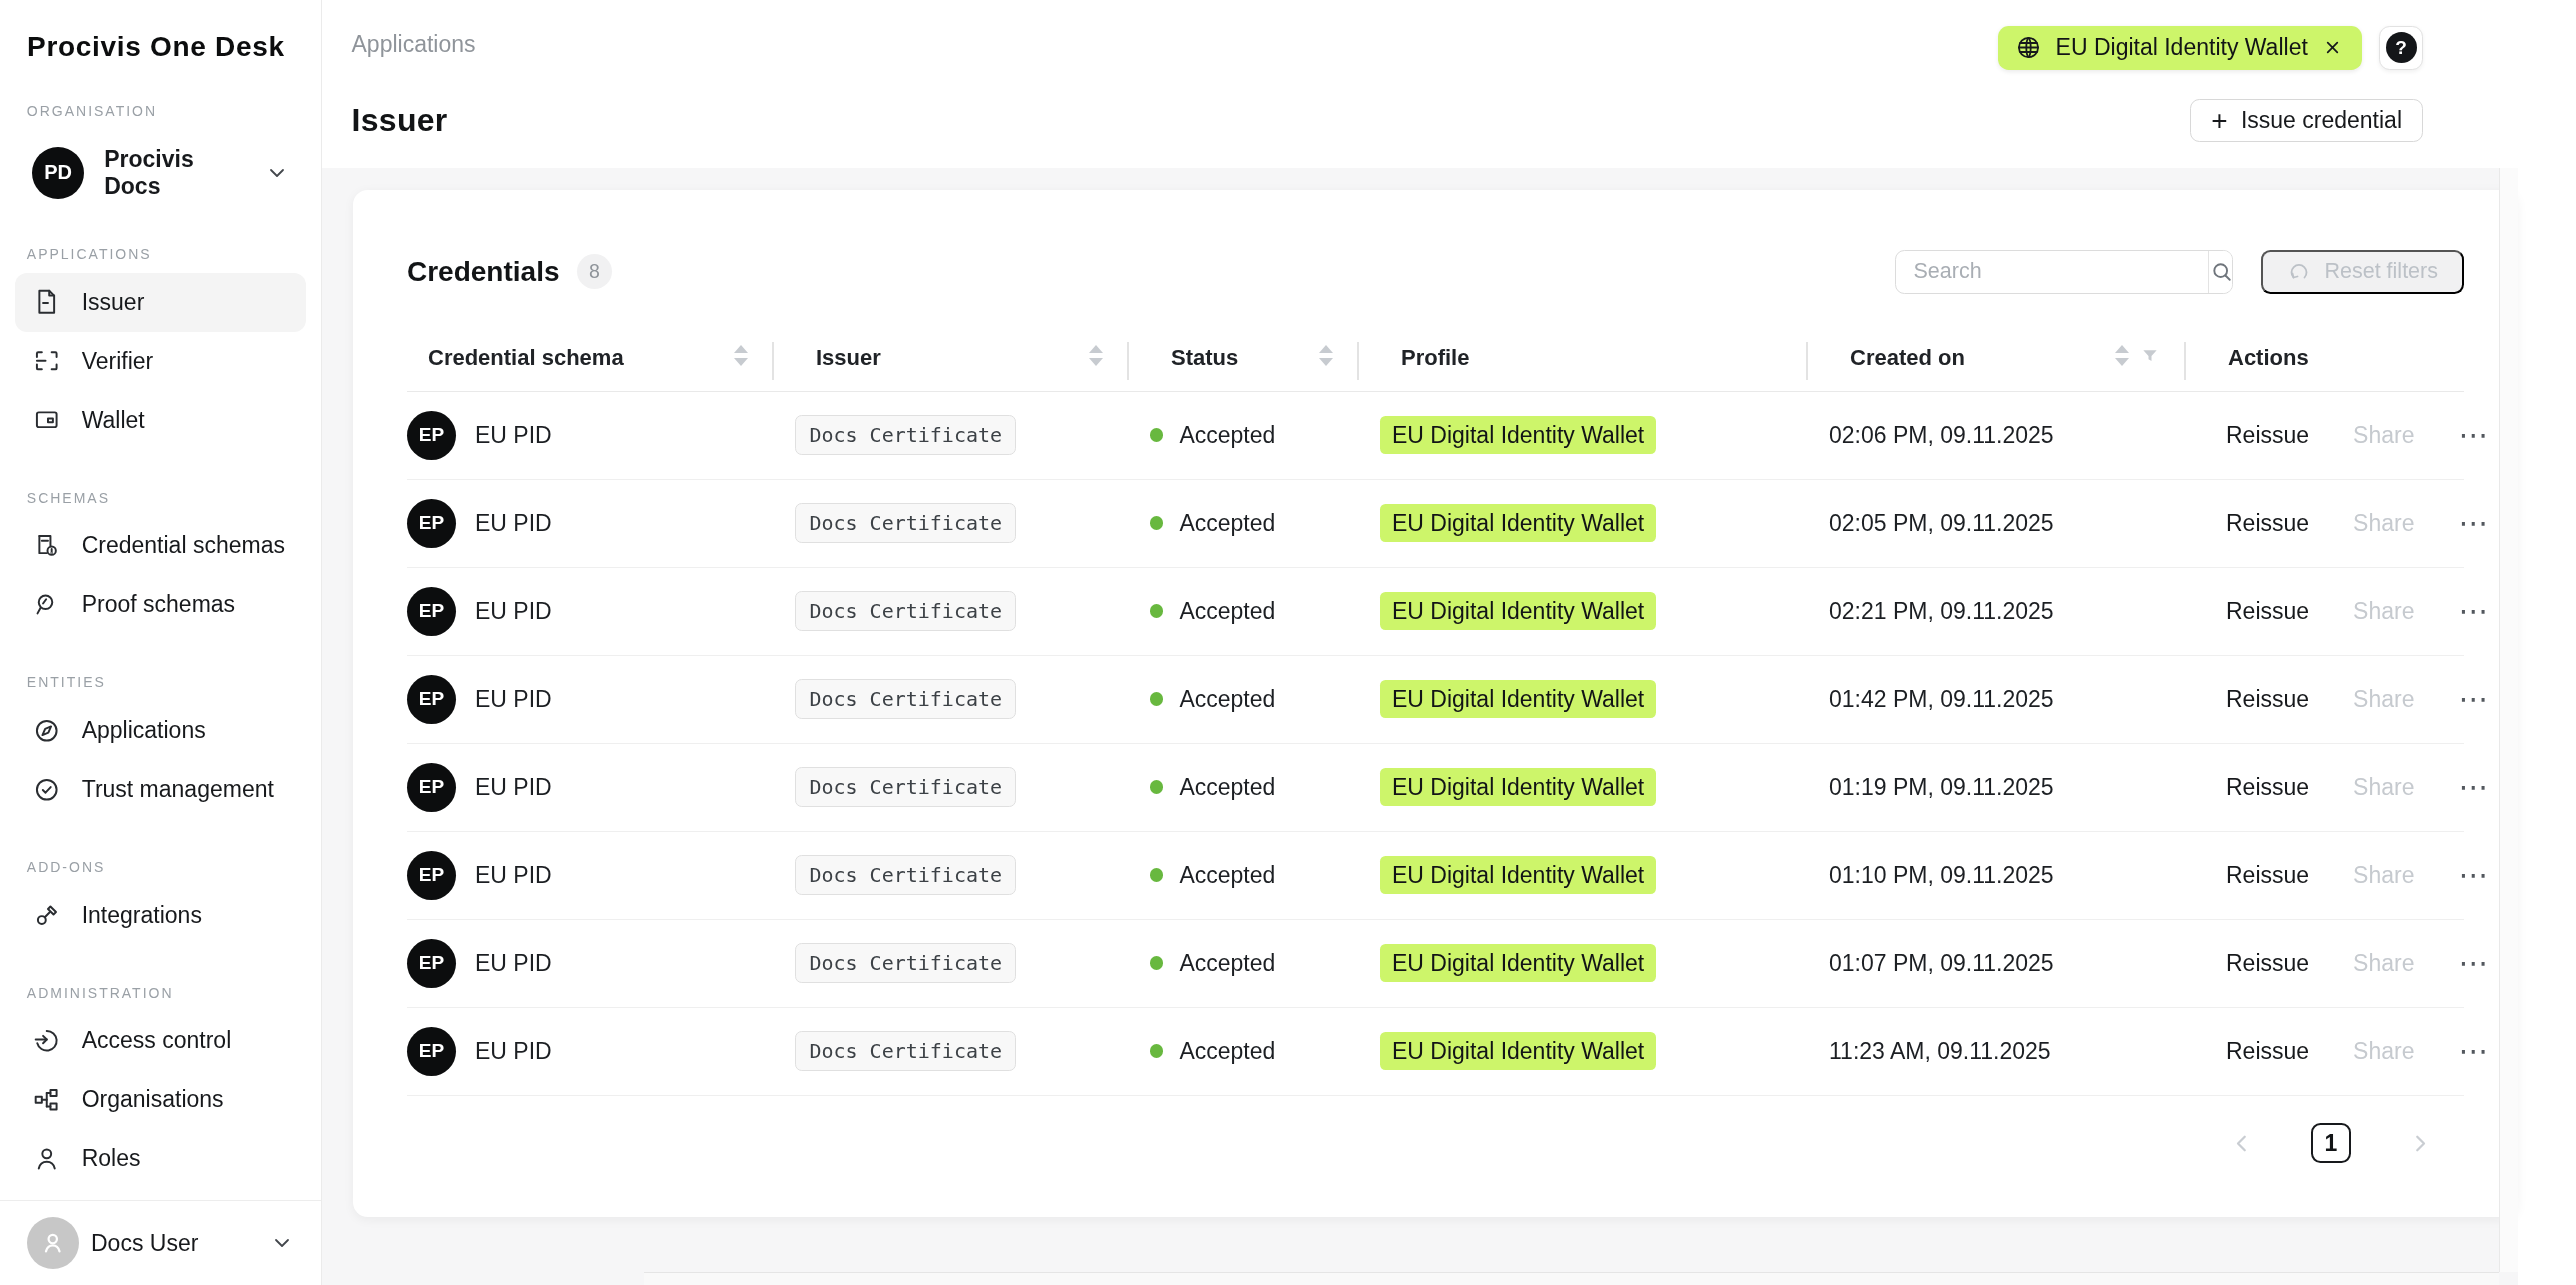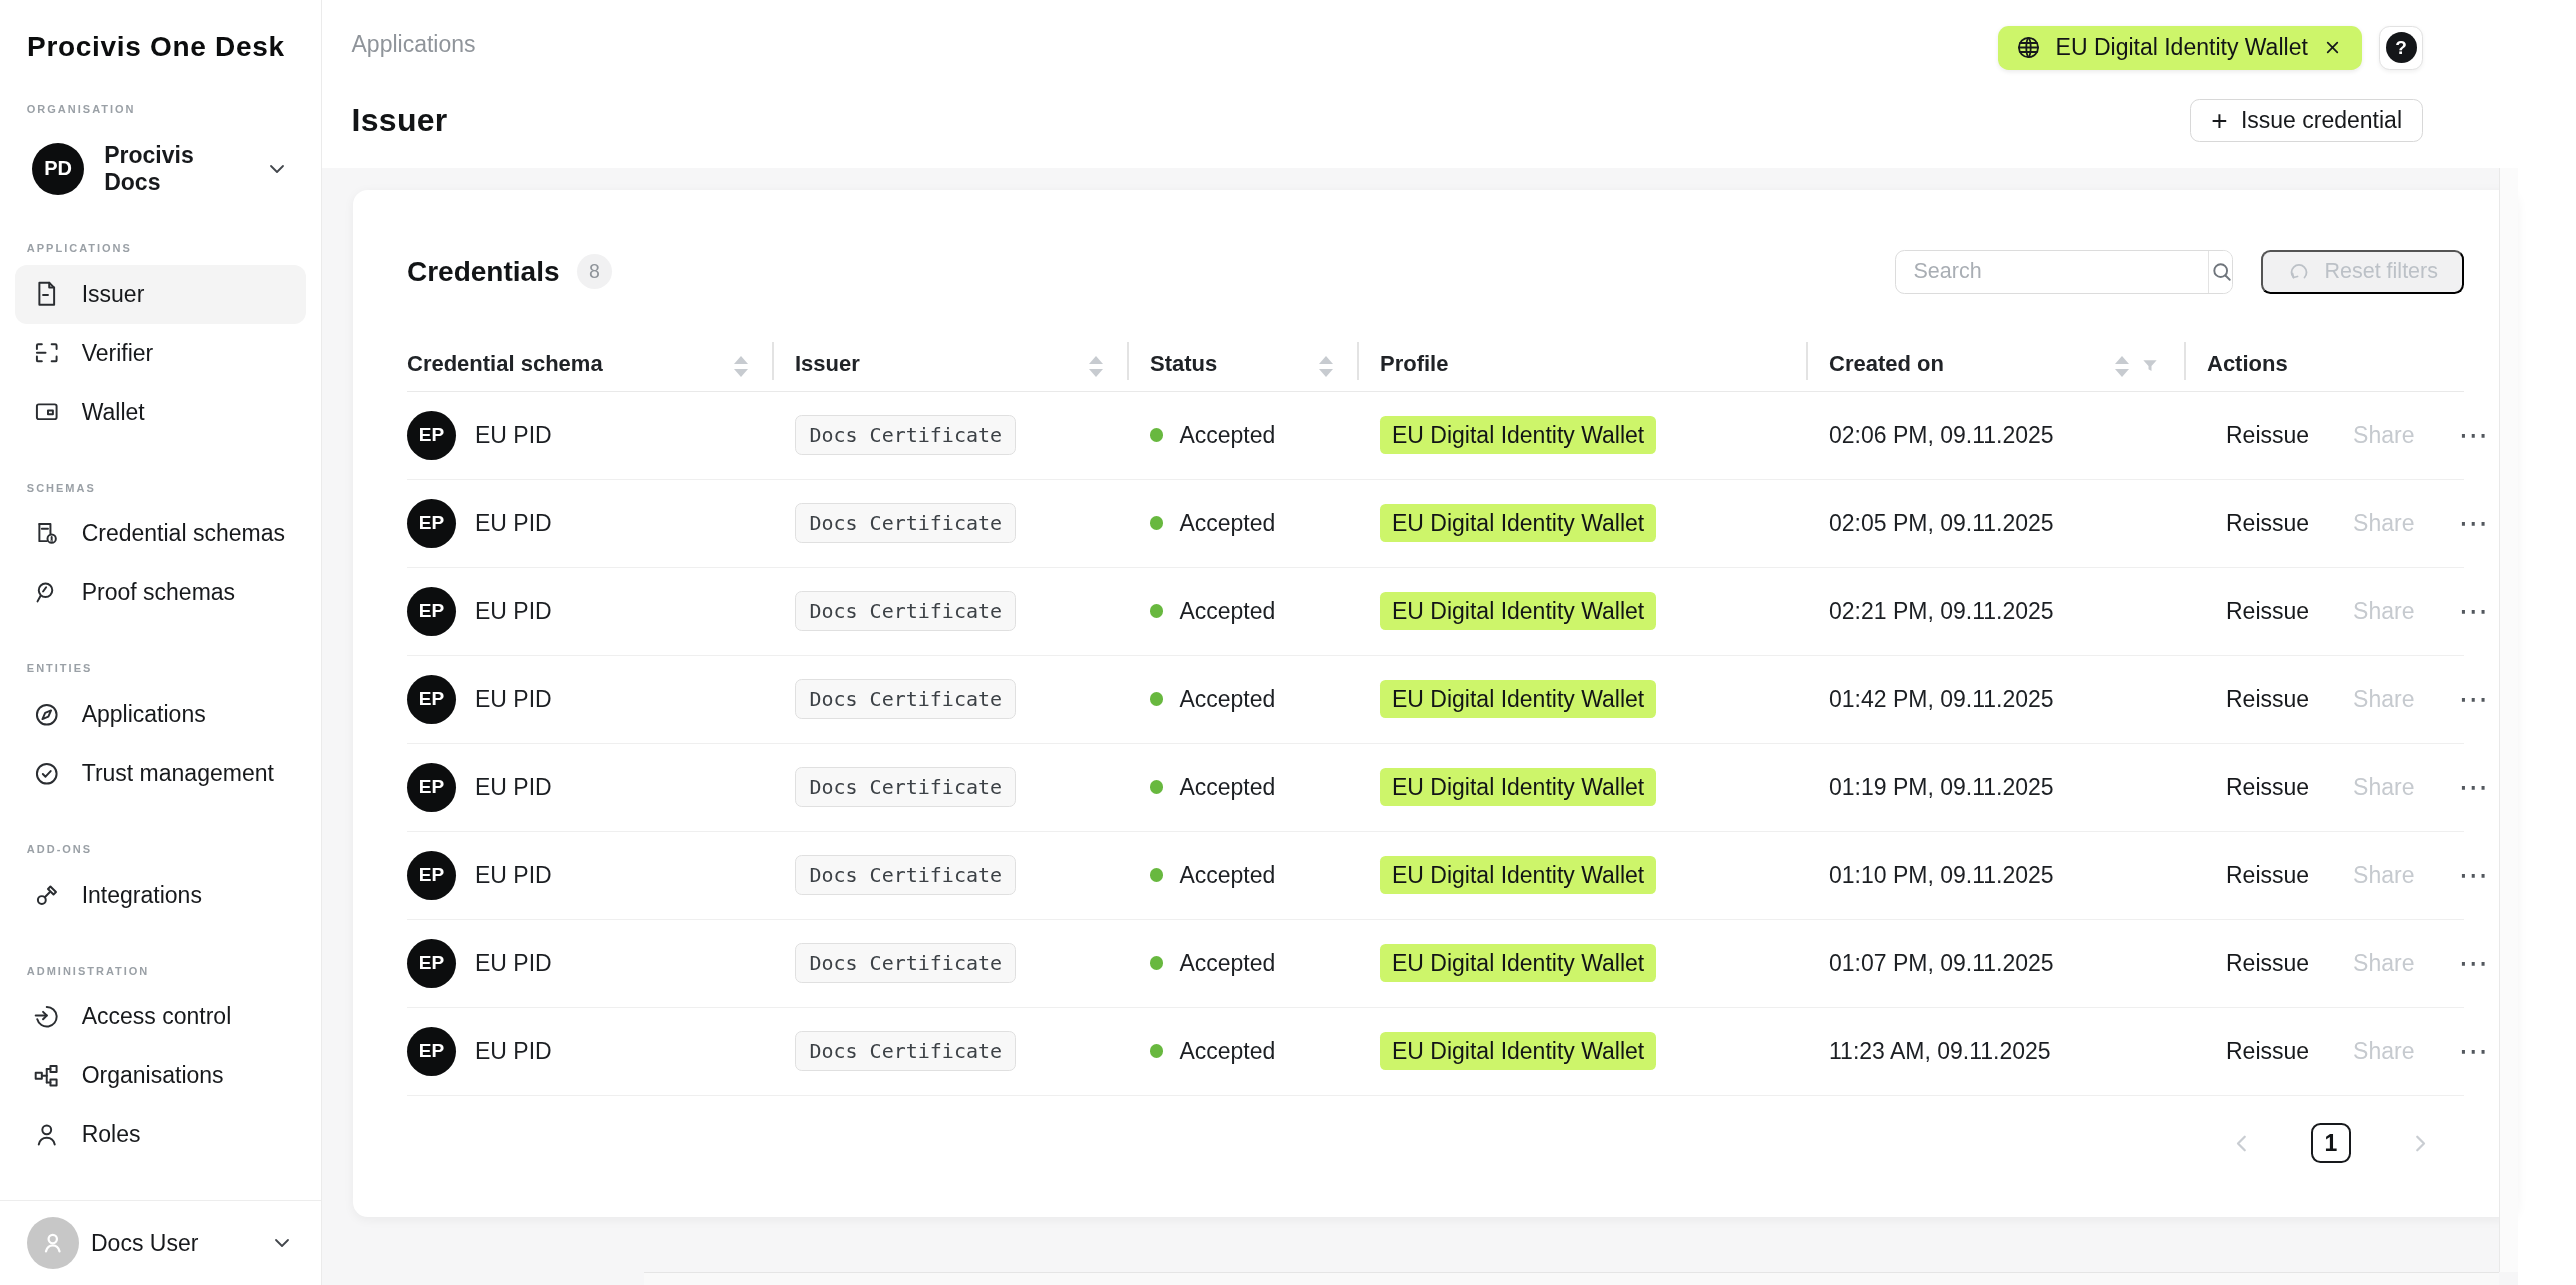--- a/index.html
+++ b/index.html
@@ -15,21 +15,21 @@
   
   .sidebar {
     width:322px; min-width:322px; height:100%;
     background:#fff; border-right:1.3px solid #ebebeb;
     display:flex; flex-direction:column;
   }
   .logo { font-size:28px; font-weight:700; letter-spacing:0.7px; padding:31px 0 0 27px; color:#0c0d0e; }
   .nav { flex:1; padding:0 14.8px; overflow:hidden; }
   .section { margin-top:40px; }
   .section-label {
-    font-size:11px; font-weight:700; letter-spacing:2px;
+    font-size:14px; font-weight:400; letter-spacing:2px;
     color:#9aa0a6; margin:0 0 10.7px 12px;
   }
   .side-item {
     height:59px; display:flex; align-items:center; gap:20px;
     padding:0 17.4px; border-radius:12px; font-size:23px; color:#17191c;
     cursor:pointer;
   }
   .side-item.active { background:#f4f4f4; }
   .side-item .nav-ic { width:29.5px; height:29.5px; flex:0 0 29.5px; color:#2a2d31; }
   .nav-ic svg { width:29.5px; height:29.5px; display:block; }
@@ -123,22 +123,22 @@
 
   
   .table { margin-top:38px; }
   .thead, .tr {
     display:grid;
     grid-template-columns:388px 355px 230px 449px 378px 1fr;
     align-items:center;
   }
   .thead { height:60px; border-bottom:1.3px solid #e9e9e9; }
   .th {
-    position:relative; display:flex; align-items:flex-end; height:32px;
-    font-size:22px; font-weight:700; color:#202327; padding-right:47px;
+    position:relative; display:flex; align-items:flex-start; height:32px;
+    font-size:22px; font-weight:700; color:#202327; padding-right:47px;margin-left:21px;
   }
   .th.divided::after {
     content:""; position:absolute; right:21.5px; top:50%; transform:translateY(-50%);
     width:1.3px; height:38px; background:#e3e3e3;
   }
   .th .th-icons { margin-left:auto; display:flex; align-items:center; gap:10.7px; }
   .sort { display:flex; flex-direction:column; gap:5.4px; cursor:pointer; }
   .sort i { width:0; height:0; border-left:7.4px solid transparent; border-right:7.4px solid transparent; display:block; }
   .sort .up { border-bottom:8.7px solid #c7cbd0; }
   .sort .down { border-top:8.7px solid #c7cbd0; }

